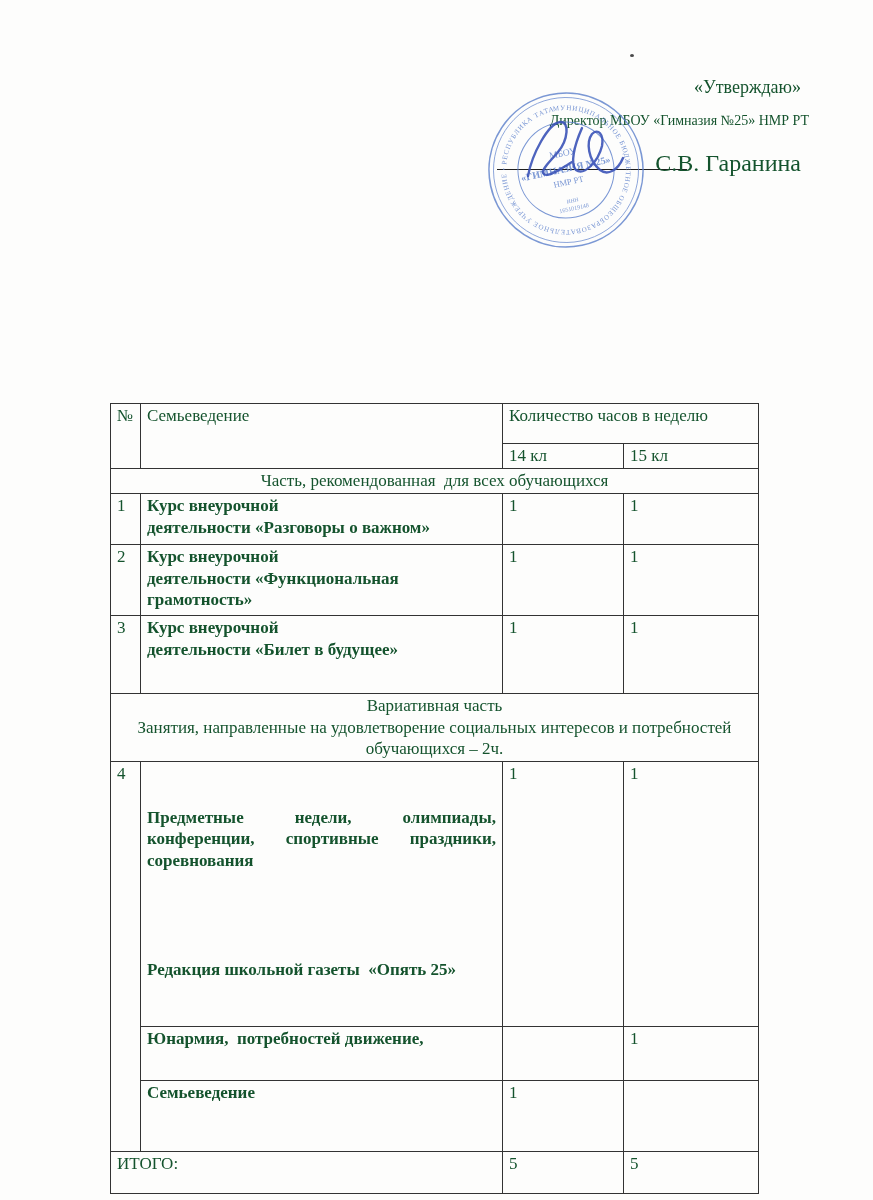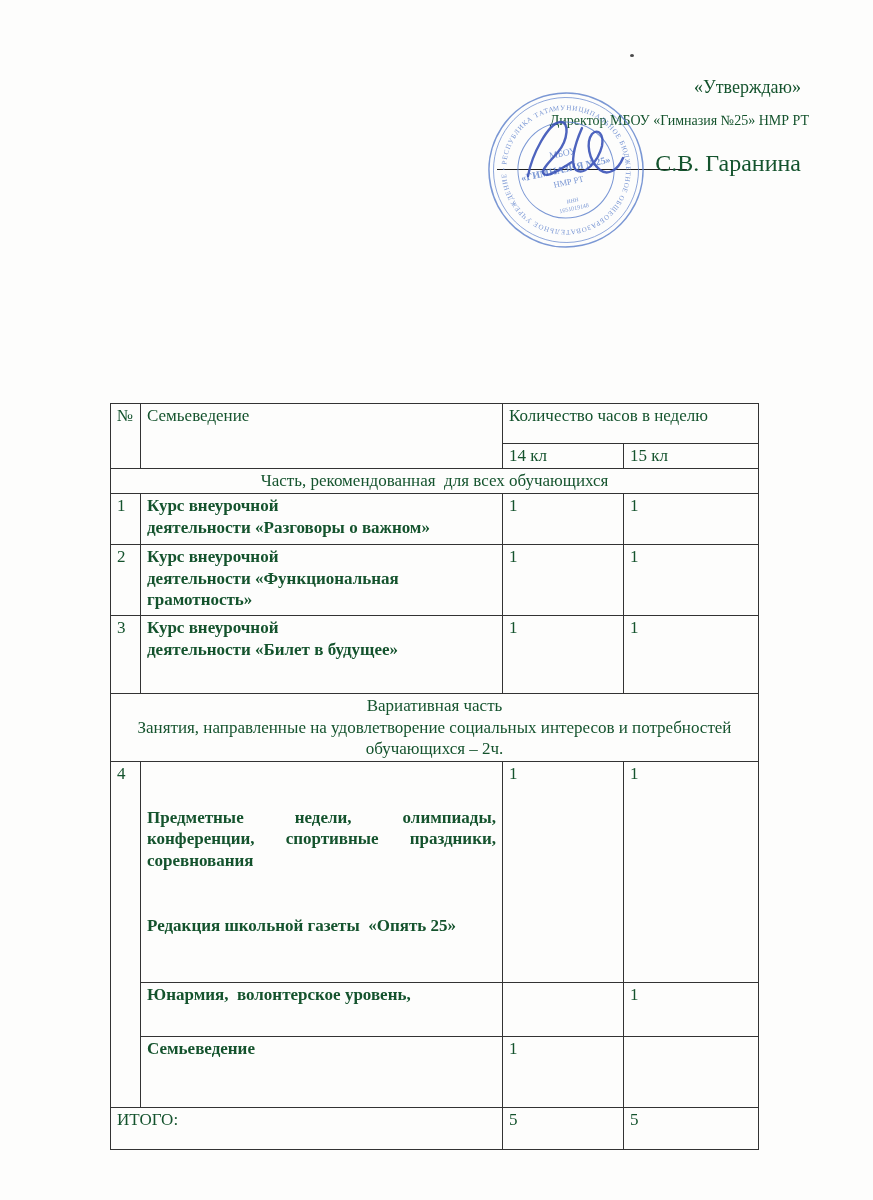--- a/index.html
+++ b/index.html
@@ -22,21 +22,21 @@
   .doc-title { position:absolute; top:296px; left:0; width:100%; text-align:center;
                font-size:18px; line-height:22px; }
   
   .plan-table { position:absolute; left:110px; top:403px; width:648px;
                 border-collapse:collapse; table-layout:fixed; }
   .plan-table td { border:1.6px solid #333333; vertical-align:top;
                    font-size:17px; line-height:1.28; padding:1px 6px; }
   .section   { text-align:center; white-space:pre-wrap; padding:2px 4px; }
   .name      { white-space:pre-wrap; padding-left:8px;font-weight:bold; }
   .just      { text-align:justify; }
-  .pre       { white-space:pre-wrap; }
+  .pre       { white-space:pre-wrap;margin-top:44px; }
   .val       { padding-left:7px; }
   .num-bottom{ vertical-align:bottom; padding-bottom:3px; }
   .num-mid   { vertical-align:middle; }
   .total-label { font-size:18px; padding-top:3px;margin-top:37px; }
 </style>
 </head>
 <body>
 
 <div class="page">
 
@@ -127,21 +127,21 @@
       <tr style="height:71px">
         <td rowspan="3" class="num-mid">4</td>
         <td class="name">
           <div class="just">Предметные недели, олимпиады, конференции, спортивные праздники, соревнования</div>
           <div class="pre">Редакция школьной газеты  «Опять 25»</div>
         </td>
         <td class="val">1</td>
         <td class="val">1</td>
       </tr>
       <tr style="height:54px">
-        <td class="name pre">Юнармия,  волонтерское уровень,</td>
+        <td class="name pre">Юнармия,  потребностей движение,</td>
         <td class="val"></td>
         <td class="val">1</td>
       </tr>
       <tr style="height:71px">
         <td class="name">Семьеведение</td>
         <td class="val">1</td>
         <td class="val"></td>
       </tr>
       <tr style="height:42px">
         <td colspan="2" class="total-label">ИТОГО:</td>

